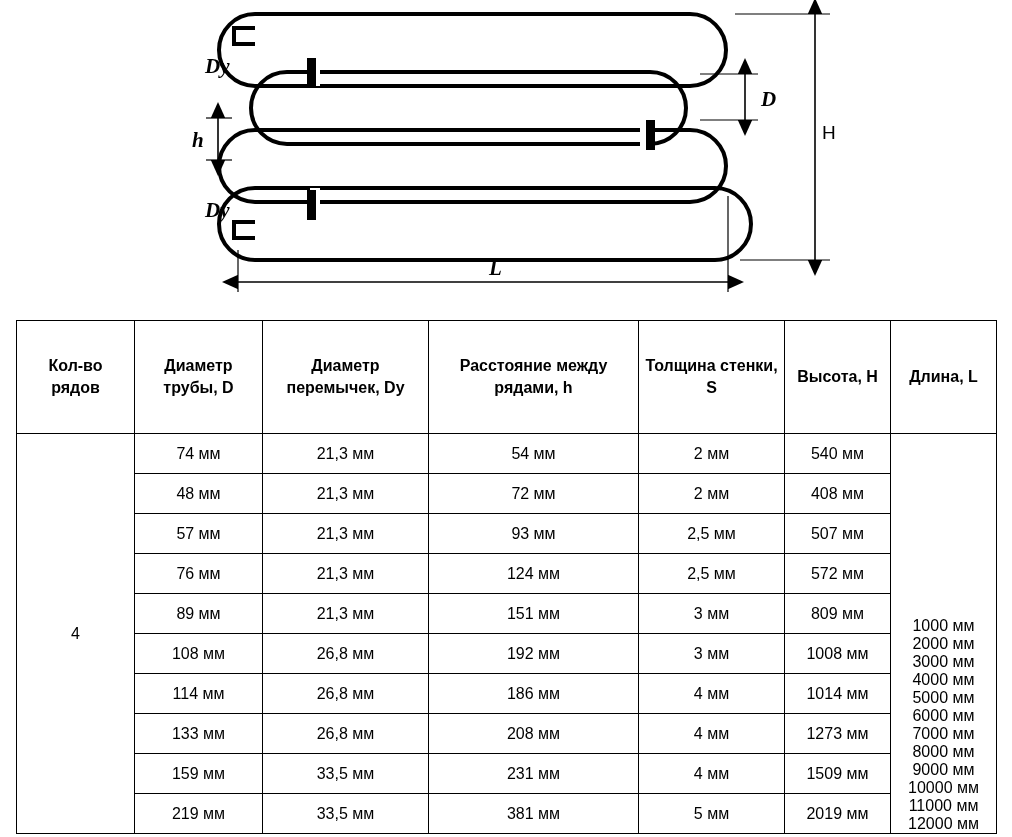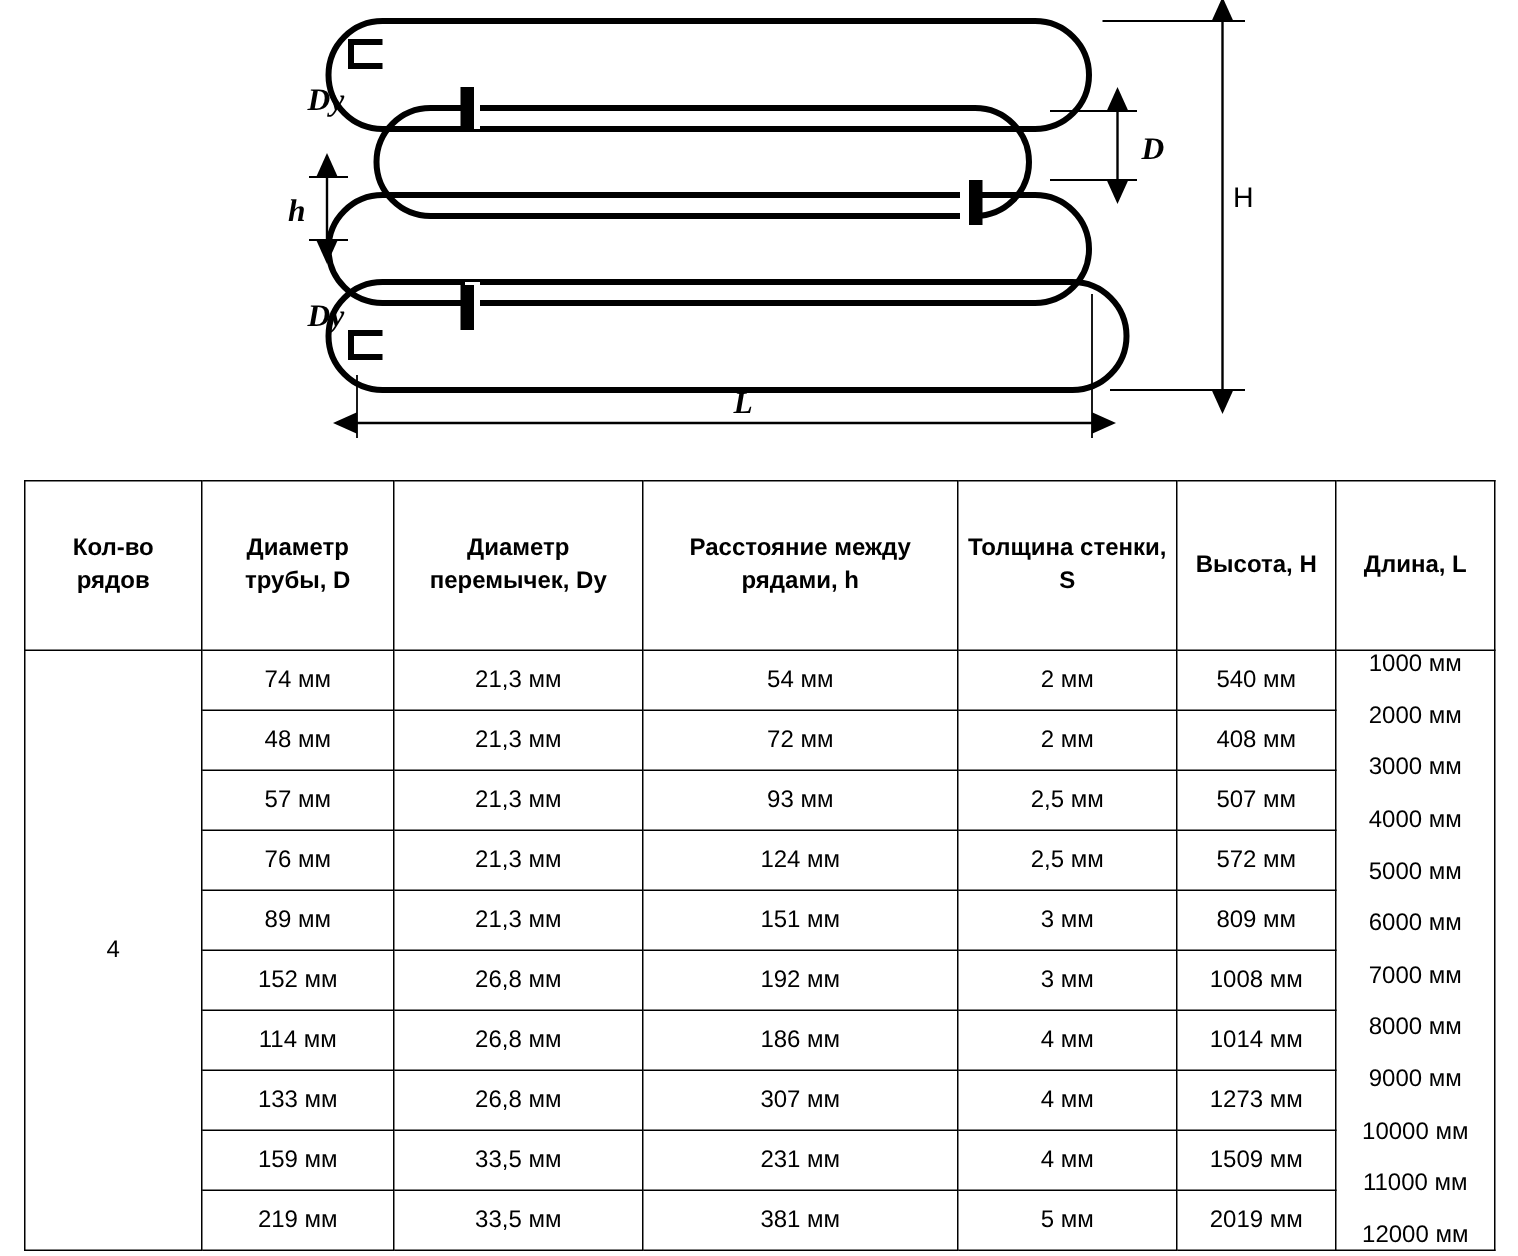--- a/index.html
+++ b/index.html
@@ -80,21 +80,21 @@
   td.rows-count {
     font-size: 17px;
   }
   td.length-cell {
     font-size: 16px;
     line-height: 1.0;
   }
   .len-list {
     display: flex;
     flex-direction: column;
-    justify-content: space-between;
+    justify-content: flex-end;
     height: 100%;
   }
   .len-list span {
     display: block;
     padding: 1px 0;
   }
   col.c-rows   { width: 118px; }
   col.c-d      { width: 128px; }
   col.c-dy     { width: 166px; }
   col.c-h      { width: 210px; }
@@ -242,37 +242,37 @@
       <td>572 мм</td>
     </tr>
     <tr>
       <td>89 мм</td>
       <td>21,3 мм</td>
       <td>151 мм</td>
       <td>3 мм</td>
       <td>809 мм</td>
     </tr>
     <tr>
-      <td>152 мм</td>
+      <td>108 мм</td>
       <td>26,8 мм</td>
       <td>192 мм</td>
       <td>3 мм</td>
       <td>1008 мм</td>
     </tr>
     <tr>
       <td>114 мм</td>
       <td>26,8 мм</td>
       <td>186 мм</td>
       <td>4 мм</td>
       <td>1014 мм</td>
     </tr>
     <tr>
       <td>133 мм</td>
       <td>26,8 мм</td>
-      <td>307 мм</td>
+      <td>208 мм</td>
       <td>4 мм</td>
       <td>1273 мм</td>
     </tr>
     <tr>
       <td>159 мм</td>
       <td>33,5 мм</td>
       <td>231 мм</td>
       <td>4 мм</td>
       <td>1509 мм</td>
     </tr>

